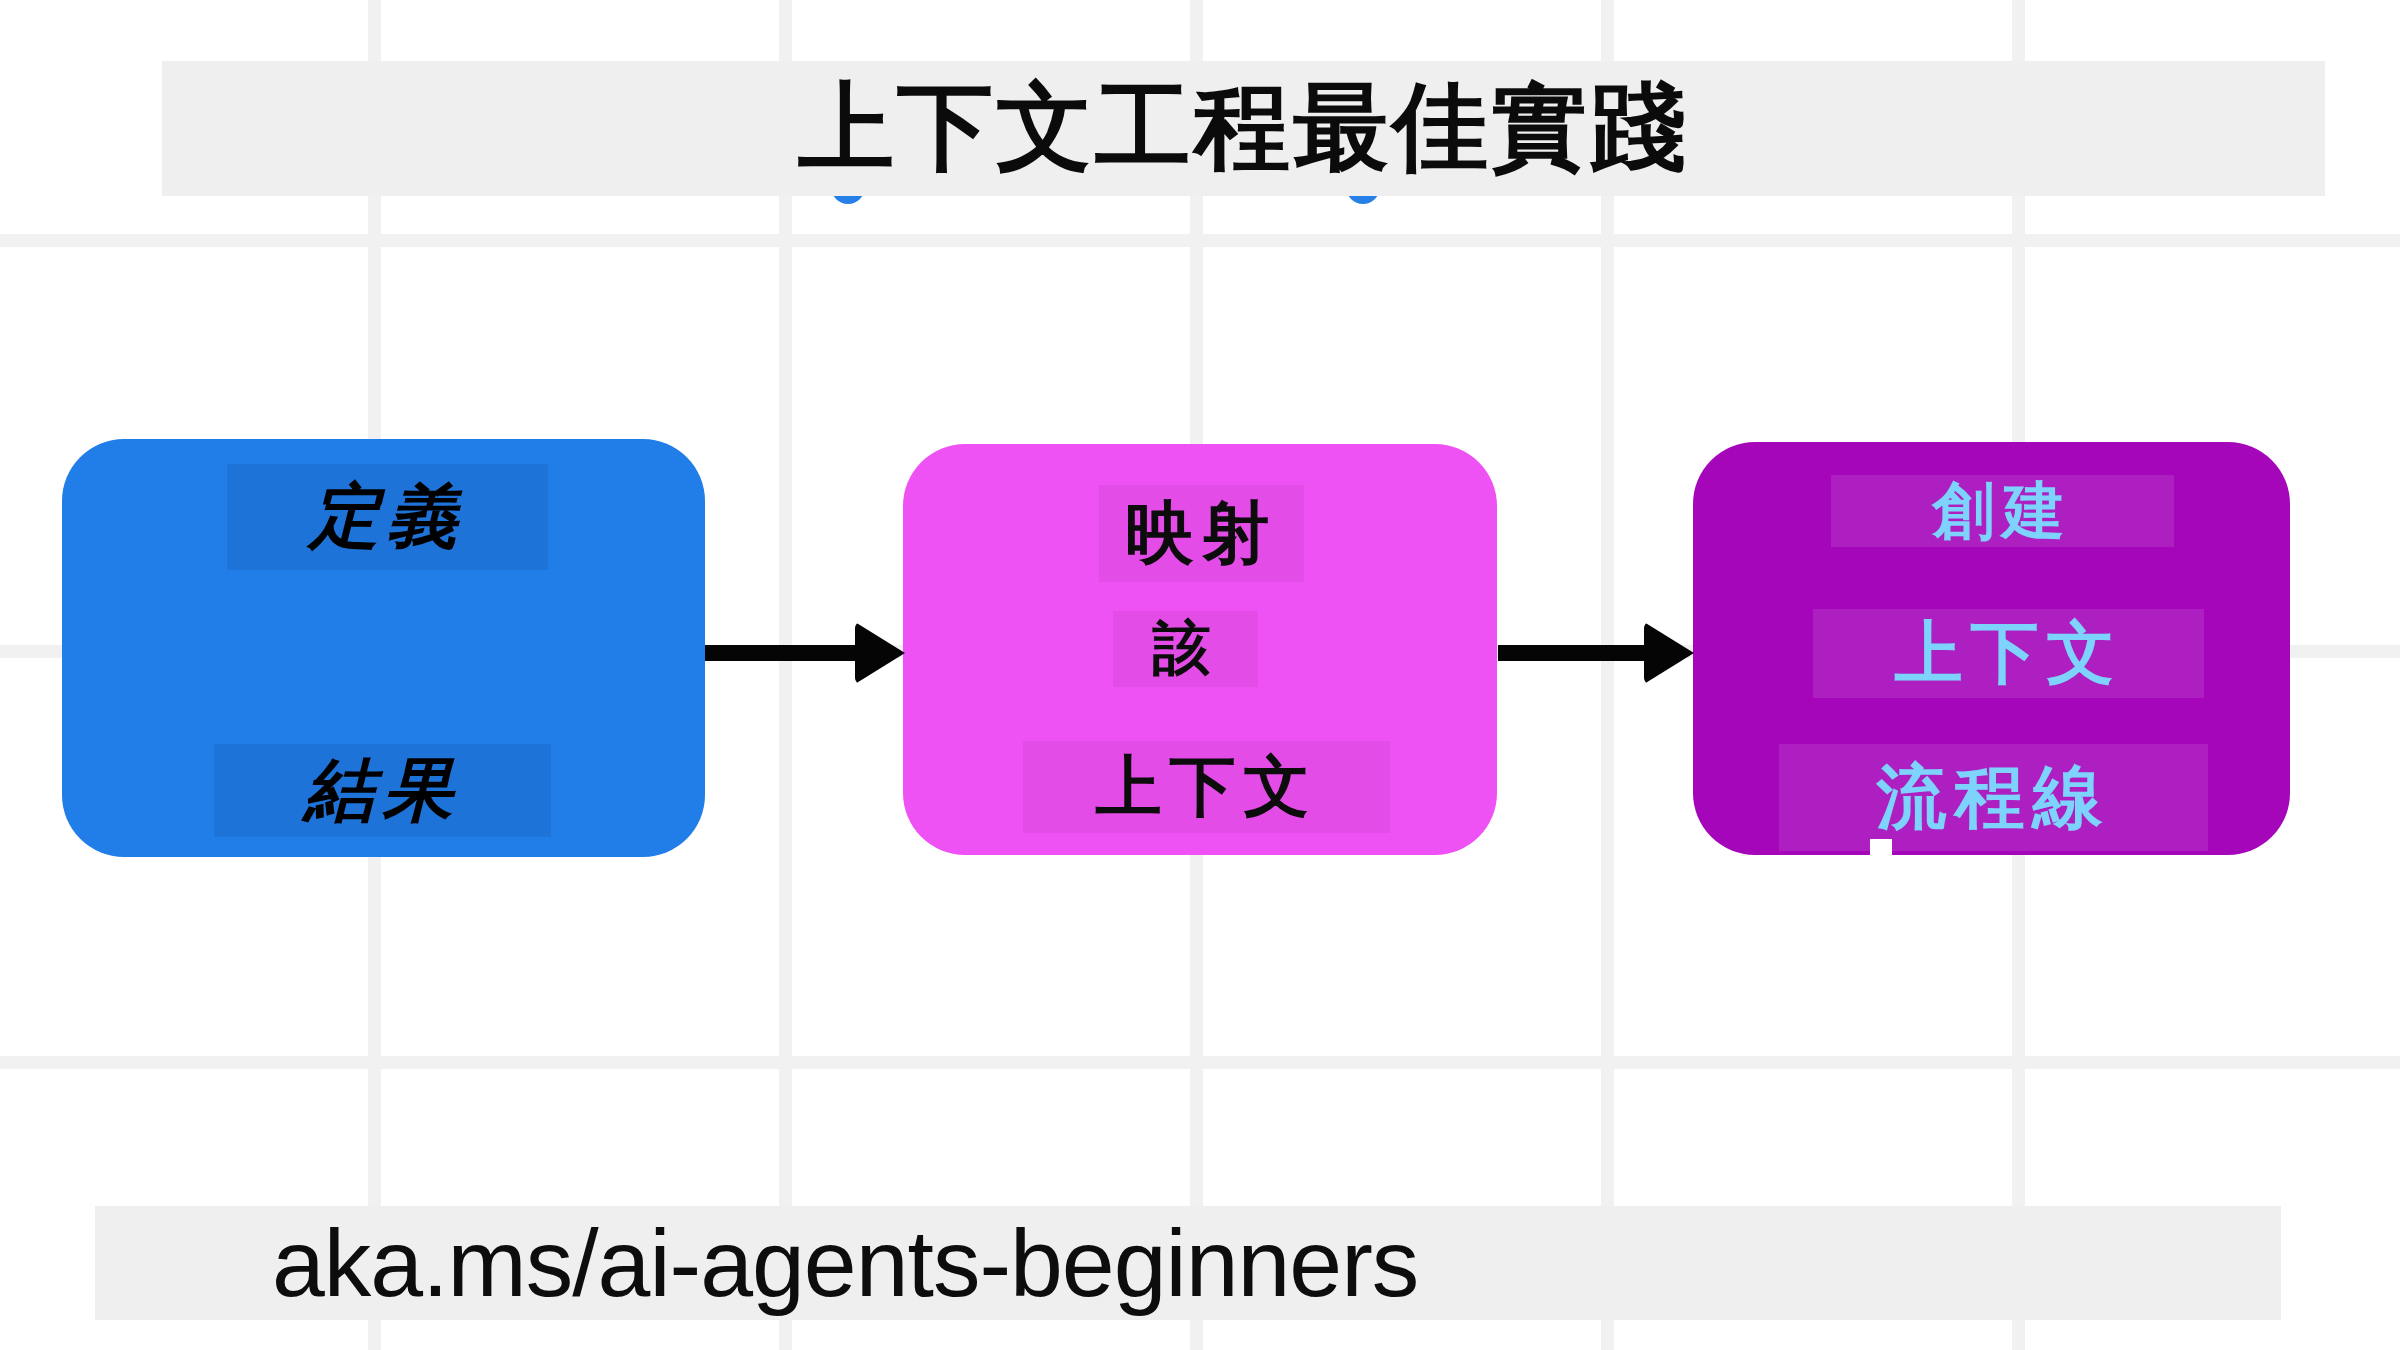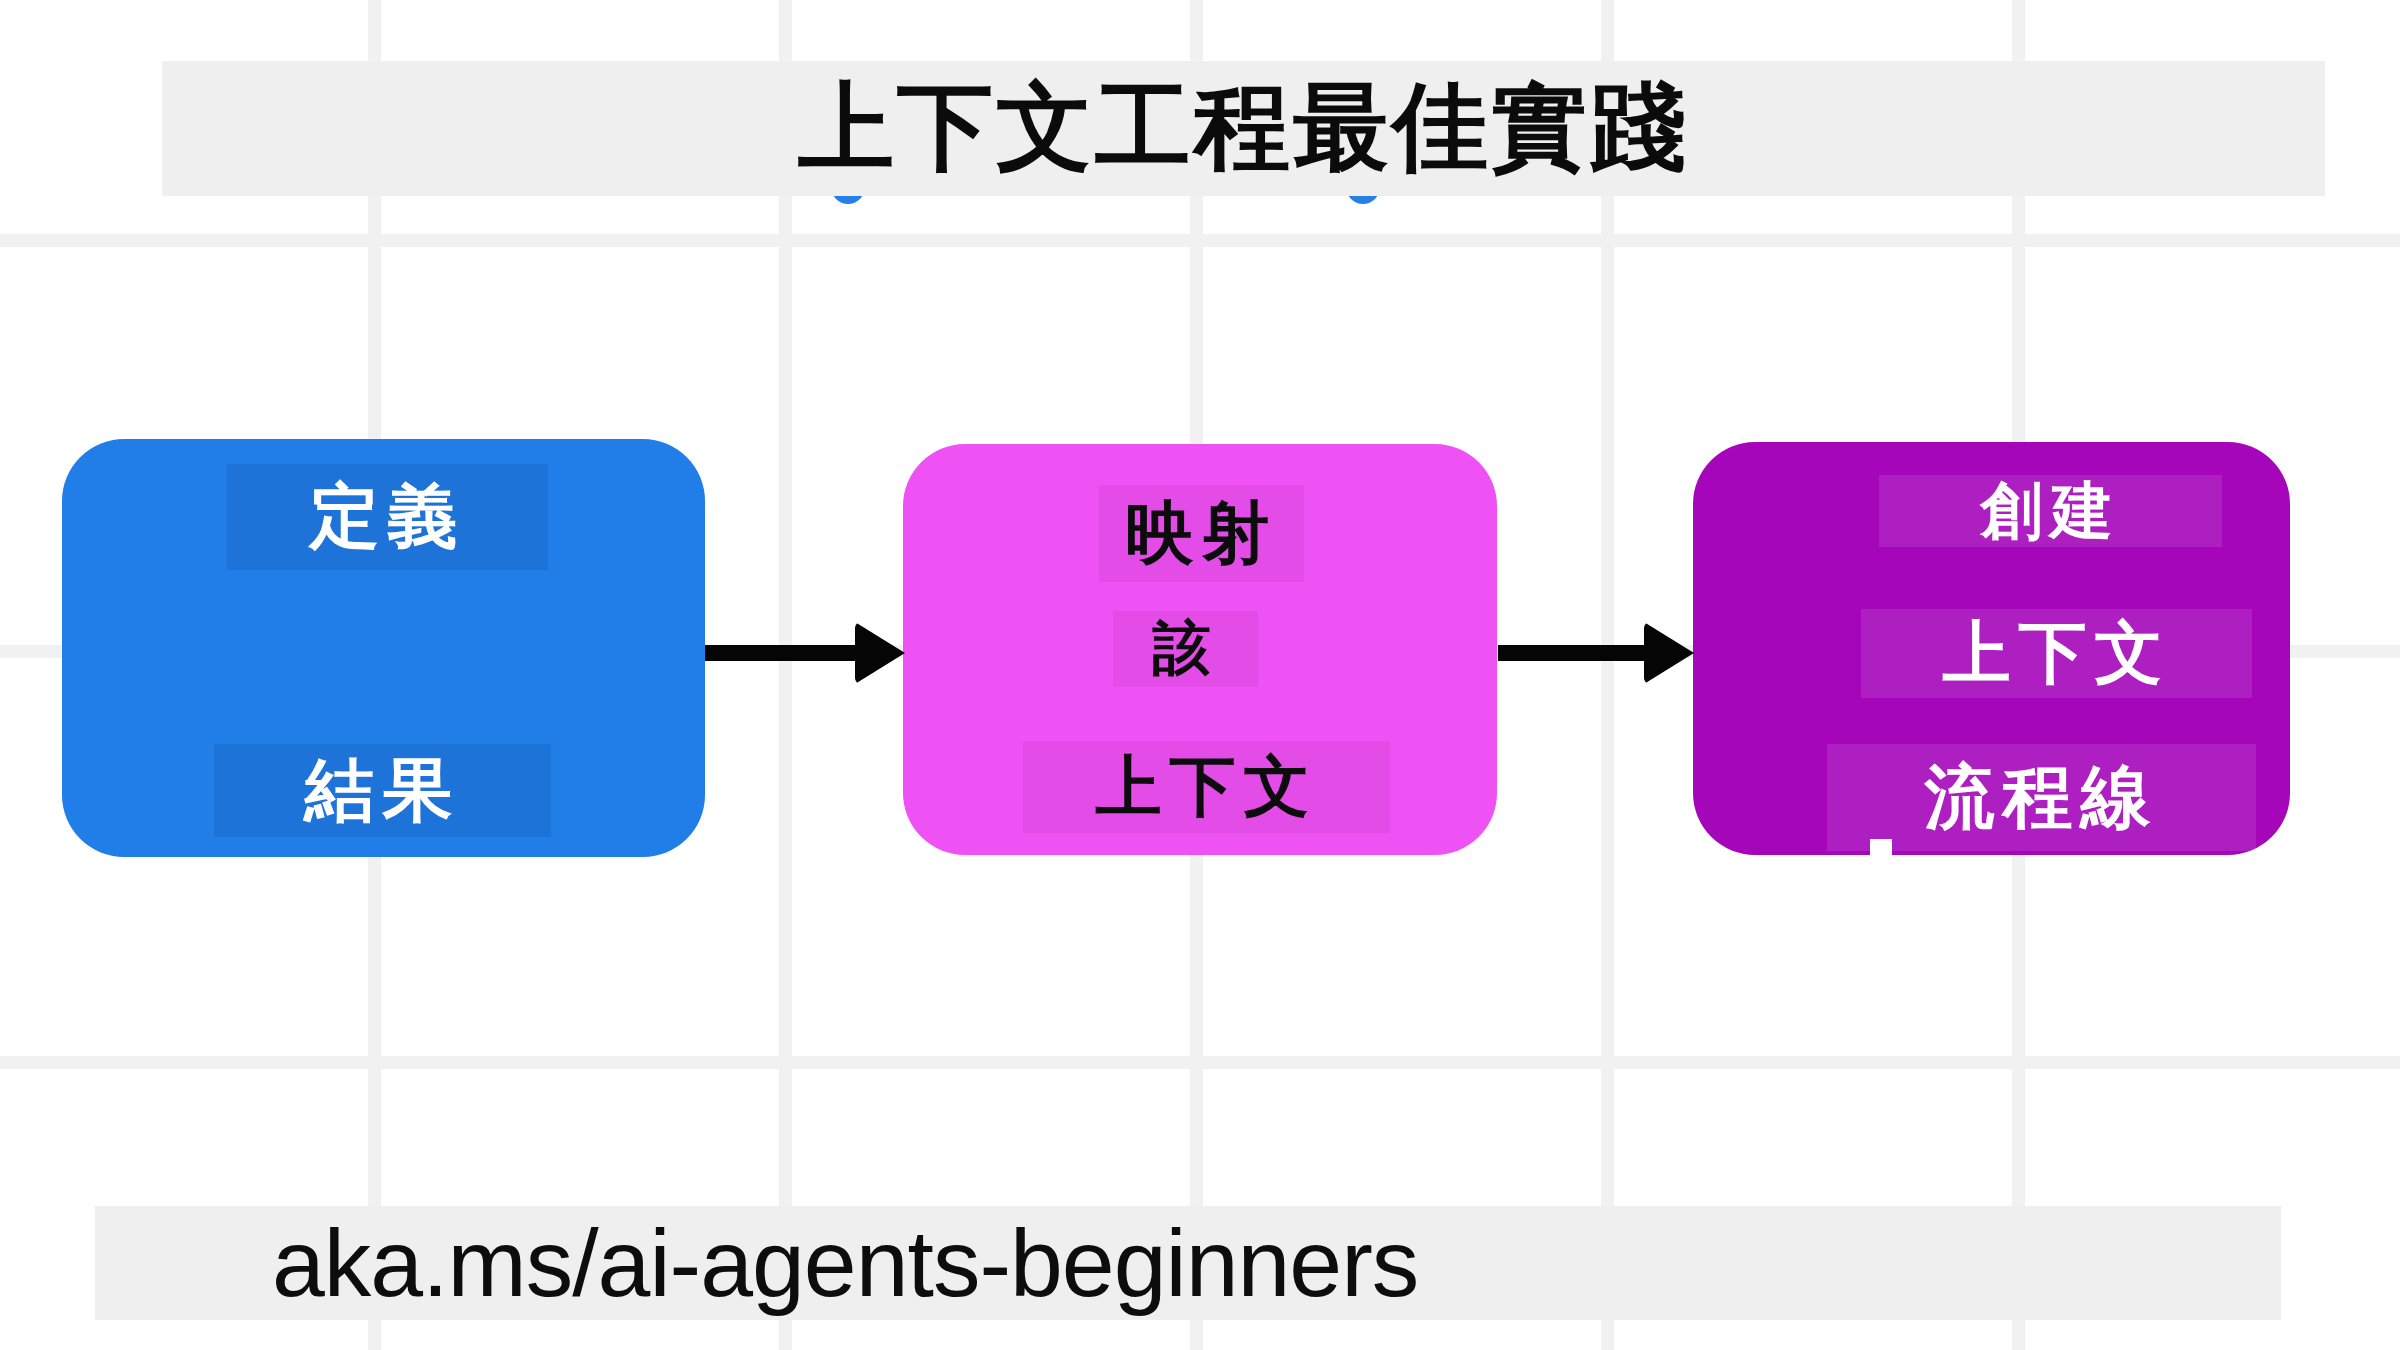--- a/index.html
+++ b/index.html
@@ -28,31 +28,31 @@
 
   
   .flowbox{position:absolute;border-radius:62px;z-index:3;}
   .box-blue{left:62px;top:439px;width:643px;height:418px;background:#217de8;}
   .box-magenta{left:903px;top:444px;width:594px;height:411px;background:#ef52f4;}
   .box-purple{left:1693px;top:442px;width:597px;height:413px;background:#a506ba;}
 
   .boxlabel{position:absolute;display:flex;align-items:center;justify-content:center;
             white-space:nowrap;letter-spacing:8px;font-weight:700;}
   
-  .box-blue .boxlabel{background:rgba(0,25,70,0.09);color:#ffffff;font-size:70px;}
+  .box-blue .boxlabel{background:rgba(0,25,70,0.09);color:#000000;font-size:70px;font-style:italic;}
   .b1l1{left:165px;top:25px;width:321px;height:106px;}
   .b1l2{left:194px;top:170px;width:268px;height:84px;}
   .b1l3{left:152px;top:305px;width:337px;height:93px;}
   
   .box-magenta .boxlabel{background:rgba(80,0,90,0.07);color:#0c0c0c;text-align:right;}
   .b2l1{left:196px;top:41px;width:205px;height:97px;font-size:68px;}
   .b2l2{left:210px;top:167px;width:145px;height:76px;font-size:58px;}
   .b2l3{left:120px;top:297px;width:367px;height:92px;font-size:66px;}
   
-  .box-purple .boxlabel{background:rgba(255,255,255,0.10);color:#ffffff;margin-left:48px;}
+  .box-purple .boxlabel{background:rgba(255,255,255,0.10);color:#7dd3fc;}
   .b3l1{left:138px;top:33px;width:343px;height:72px;font-size:62px;}
   .b3l2{left:120px;top:167px;width:391px;height:89px;font-size:68px;}
   .b3l3{left:86px;top:302px;width:429px;height:107px;font-size:70px;}
 
   
   .notch{position:absolute;left:177px;top:397px;width:22px;height:16px;background:#ffffff;}
 
   
   .arrow{position:absolute;z-index:4;}
   .arrow .shaft{position:absolute;left:0;top:23px;height:16px;background:#050505;}

